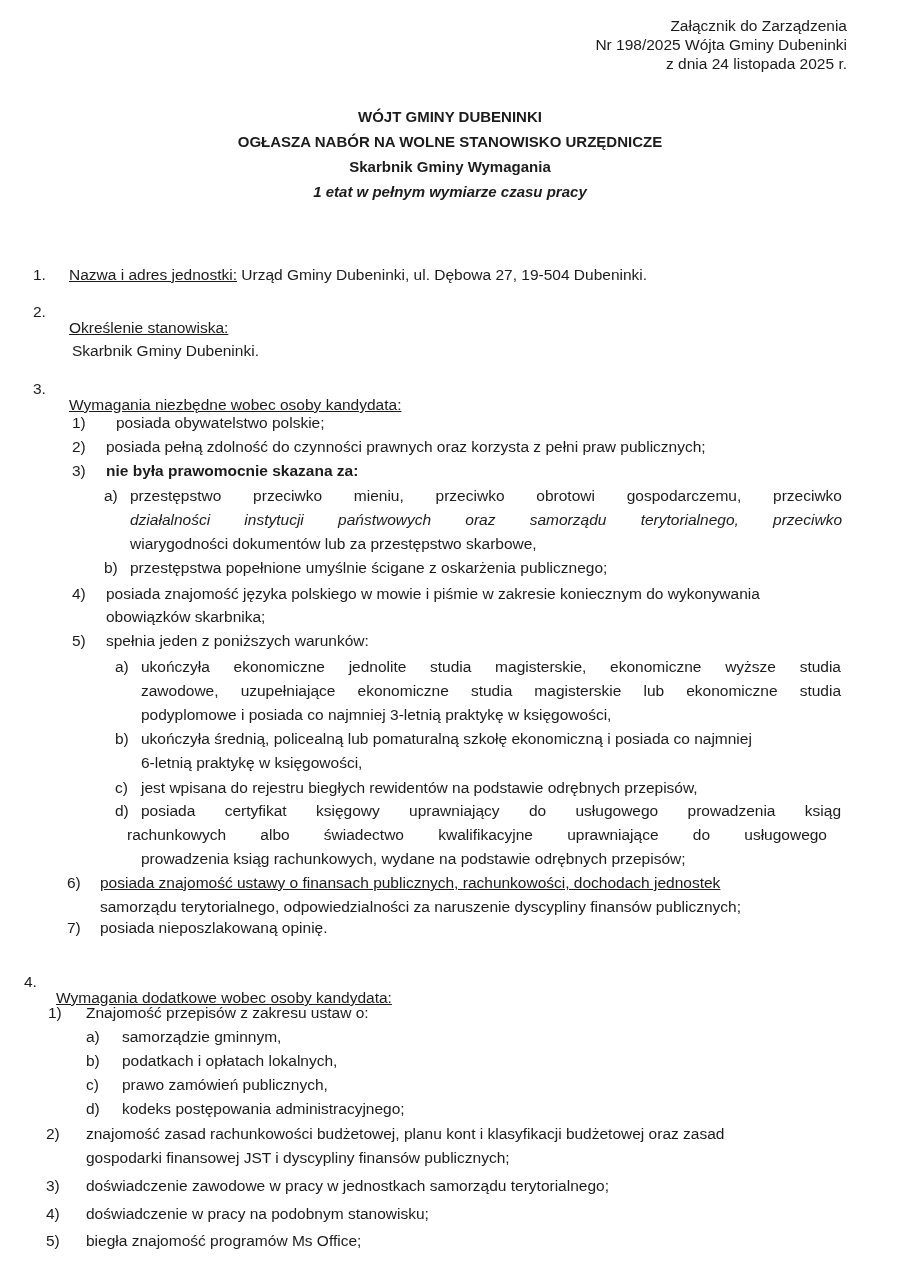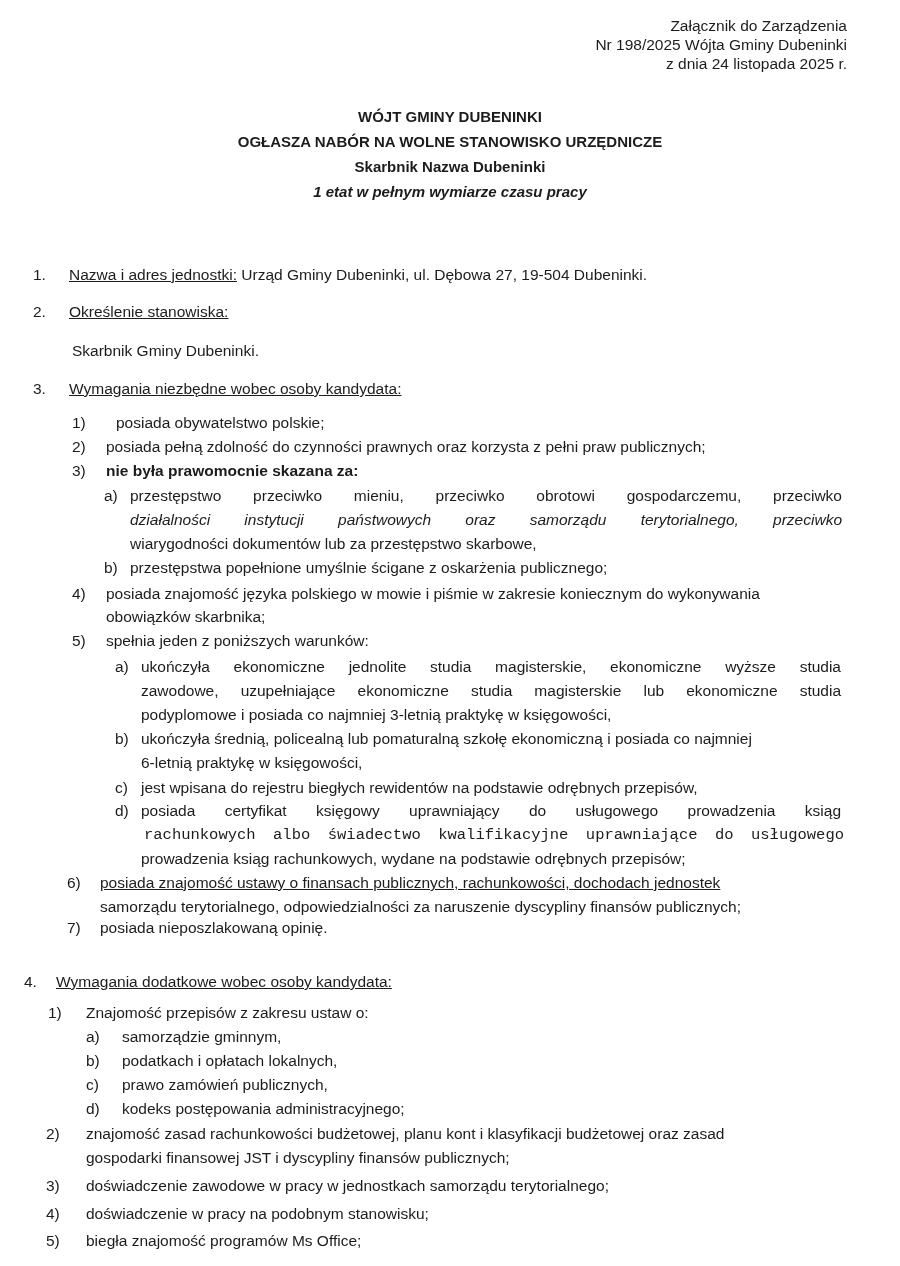--- a/index.html
+++ b/index.html
@@ -14,38 +14,38 @@
   .header-right {
     position: absolute; right: 53px; top: 16px;
     text-align: right; font-size: 15.5px; line-height: 19px;
   }
   .title-block {
     position: absolute; left: 0; right: 0; top: 104px;
     text-align: center; font-weight: bold; font-size: 15px; line-height: 25px;
   }
   .title-block .italic { font-style: italic; }
   .abs { position: absolute; white-space: nowrap; line-height: 22px; }
-  .u { text-decoration: underline; }
+  .u { text-decoration: underline; margin-top: 16px; }
   .just { white-space: normal; text-align: justify; text-align-last: justify; }
 </style>
 </head>
 <body>
 
 <div class="page">
 
   <div class="header-right">
     <div>Załącznik do Zarządzenia</div>
     <div>Nr 198/2025 Wójta Gminy Dubeninki</div>
     <div>z dnia 24 listopada 2025 r.</div>
   </div>
 
   <div class="title-block">
     <div>WÓJT GMINY DUBENINKI</div>
     <div>OGŁASZA NABÓR NA WOLNE STANOWISKO URZĘDNICZE</div>
-    <div>Skarbnik Nazwa Dubeninki</div>
+    <div>Skarbnik Gminy Wymagania</div>
     <div class="italic">1 etat w pełnym wymiarze czasu pracy</div>
   </div>
 
   <div class="abs" style="left:33px; top:264px;">1.</div>
   <div class="abs" style="left:69px; top:264px;">
     <span class="u">Nazwa i adres jednostki:</span><span> Urząd Gminy Dubeninki, ul. Dębowa 27, 19-504 Dubeninki.</span>
   </div>
 
   <div class="abs" style="left:33px; top:301px;">2.</div>
   <div class="abs u" style="left:69px; top:301px;">Określenie stanowiska:</div>
@@ -85,21 +85,21 @@
 
   <div class="abs" style="left:115px; top:728px;">b)</div>
   <div class="abs" style="left:141px; top:728px;">ukończyła średnią, policealną lub pomaturalną szkołę ekonomiczną i posiada co najmniej</div>
   <div class="abs" style="left:141px; top:752px;">6-letnią praktykę w księgowości,</div>
 
   <div class="abs" style="left:115px; top:777px;">c)</div>
   <div class="abs" style="left:141px; top:777px;">jest wpisana do rejestru biegłych rewidentów na podstawie odrębnych przepisów,</div>
 
   <div class="abs" style="left:115px; top:800px;">d)</div>
   <div class="abs just" style="left:141px; top:800px; width:700px;">posiada certyfikat księgowy uprawniający do usługowego prowadzenia ksiąg</div>
-  <div class="abs just" style="left:144px; top:824px; width:700px;font-family:Liberation Mono, monospace;">rachunkowych albo świadectwo kwalifikacyjne uprawniające do usługowego</div>
+  <div class="abs just" style="left:127px; top:824px; width:700px;">rachunkowych albo świadectwo kwalifikacyjne uprawniające do usługowego</div>
   <div class="abs" style="left:141px; top:848px;">prowadzenia ksiąg rachunkowych, wydane na podstawie odrębnych przepisów;</div>
 
   <div class="abs" style="left:67px; top:872px;">6)</div>
   <div class="abs" style="left:100px; top:872px;text-decoration:underline;">posiada znajomość ustawy o finansach publicznych, rachunkowości, dochodach jednostek</div>
   <div class="abs" style="left:100px; top:896px;">samorządu terytorialnego, odpowiedzialności za naruszenie dyscypliny finansów publicznych;</div>
 
   <div class="abs" style="left:67px; top:917px;">7)</div>
   <div class="abs" style="left:100px; top:917px;">posiada nieposzlakowaną opinię.</div>
 
   <div class="abs" style="left:24px; top:971px;">4.</div>

